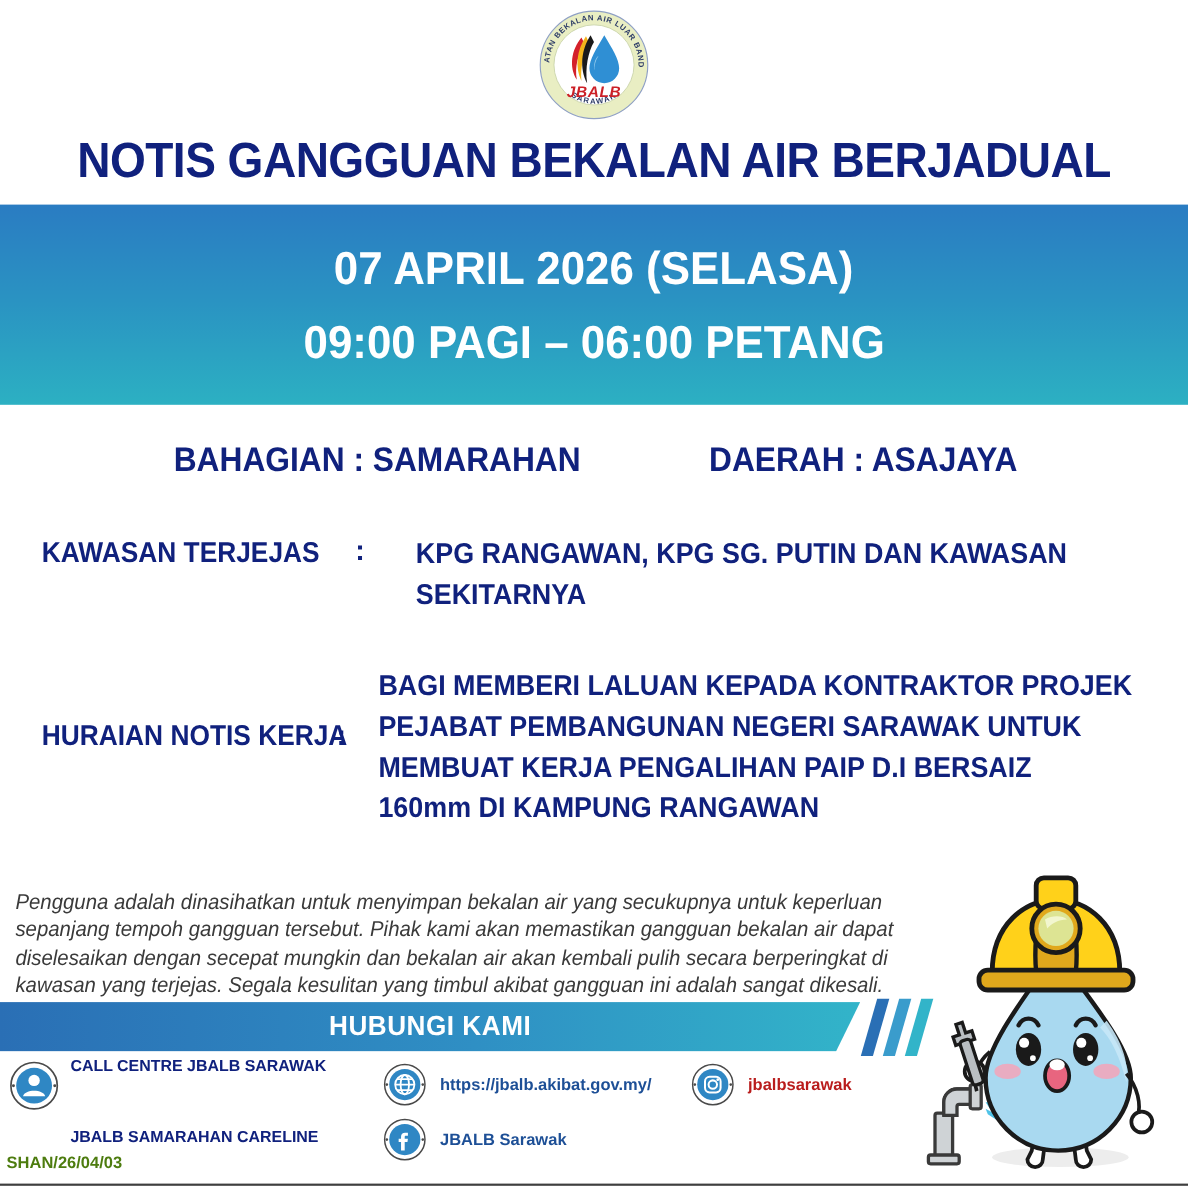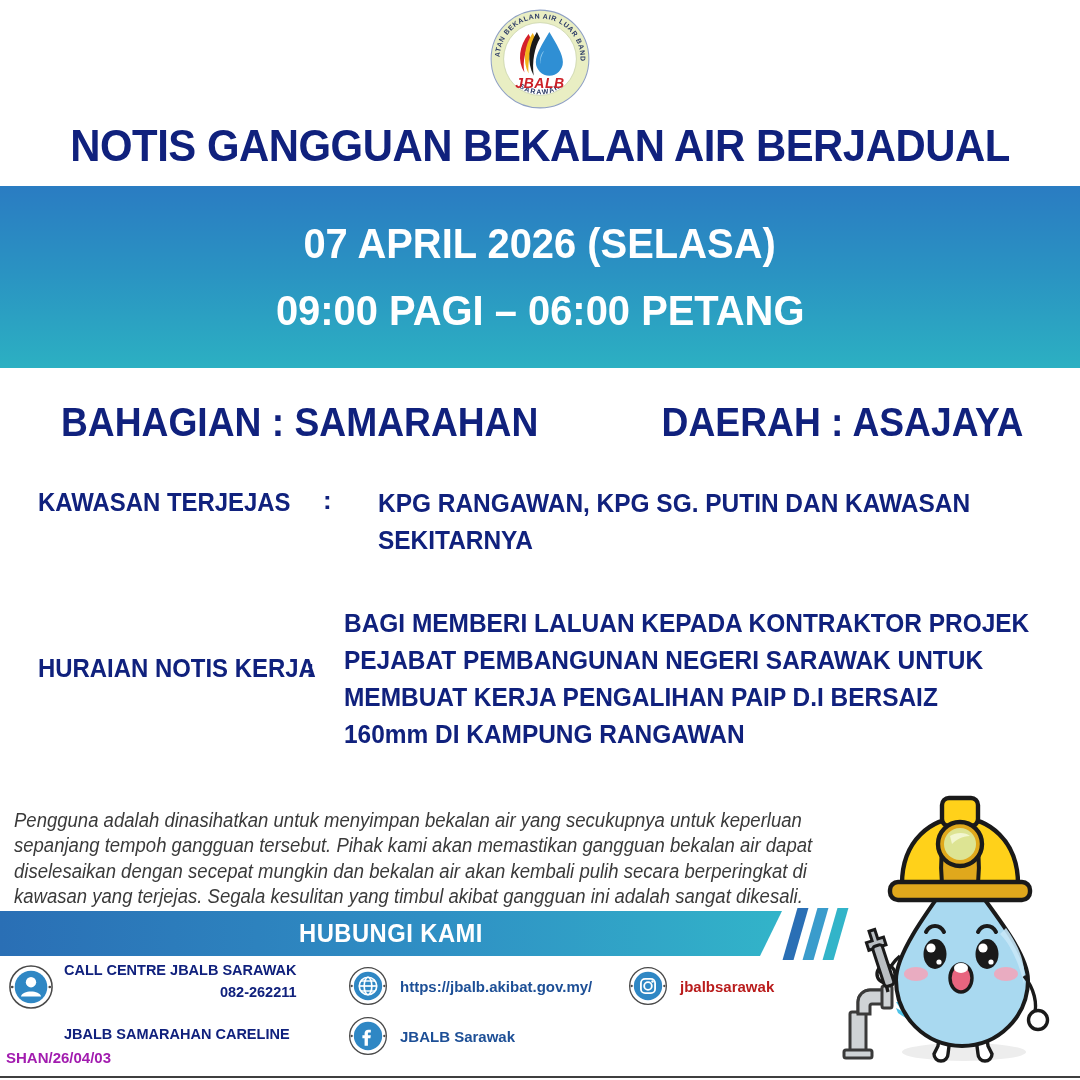--- a/index.html
+++ b/index.html
@@ -40,21 +40,21 @@
   }
   .date-line{
     color:#ffffff;font-weight:bold;font-size:42px;line-height:1.32;
     transform:scaleX(0.95);letter-spacing:0px;white-space:nowrap;
   }
 
   
   .region-row{
     position:absolute;left:0;top:400px;width:1080px;
     display:flex;justify-content:center;align-items:baseline;
-    color:#10217d;font-weight:bold;font-size:40px;
+    color:#10217d;font-weight:bold;font-size:31px;
   }
   .region-row .seg{transform:scaleX(0.93);white-space:nowrap;}
   .region-row .seg.first{margin-right:92px;}
 
   
   .info-row{position:absolute;display:flex;align-items:flex-start;color:#10217d;font-weight:bold;}
   .info-label{
     width:268px;font-size:26px;transform:scaleX(0.92);transform-origin:left center;
     white-space:nowrap;
   }
@@ -107,21 +107,21 @@
   .contact-col-mid{position:absolute;left:348px;top:966px;}
   .cmid-row{display:flex;align-items:center;margin-bottom:10px;}
   .cmid-row .sicon{width:40px;height:40px;margin-right:12px;flex:none;}
   .cmid-row .slabel{color:#1d4f96;font-weight:bold;font-size:15px;white-space:nowrap;}
 
   .contact-col-right{position:absolute;left:628px;top:966px;}
   .contact-col-right .cmid-row .slabel{color:#b91c1c;}
 
   .ref-code{
     position:absolute;left:6px;top:1049px;
-    color:#a21caf;font-weight:bold;font-size:15px;white-space:nowrap;
+    color:#4d7c0f;font-weight:bold;font-size:15px;white-space:nowrap;
   }
 
   
   .mascot{position:absolute;left:838px;top:788px;width:244px;height:292px;}
 
   .bottom-rule{position:absolute;left:0;top:1076px;width:1080px;height:2px;background:#3f3f3f;}
 </style>
 </head>
 <body>
 
@@ -205,21 +205,20 @@
       <svg class="avatar-icon" viewBox="0 0 48 48">
         <circle cx="24" cy="24" r="22" fill="#ffffff" stroke="#4a4a4a" stroke-width="1.6"></circle>
         <circle cx="24" cy="24" r="17" fill="#2f87c4"></circle>
         <circle cx="24" cy="19" r="5.4" fill="#ffffff"></circle>
         <path d="M13.5 34 C 15 27, 33 27, 34.5 34 Z" fill="#ffffff"></path>
         <circle cx="4.4" cy="24" r="1.4" fill="#4a4a4a"></circle>
         <circle cx="43.6" cy="24" r="1.4" fill="#4a4a4a"></circle>
       </svg>
       <div class="ci-text">
         <div>CALL CENTRE JBALB SARAWAK</div>
-        <div>082-262211</div>
       </div>
     </div>
     <div class="contact-item block2">
       <div class="ci-text">
         <div>JBALB SAMARAHAN CARELINE</div>
       </div>
     </div>
   </div>
 
   <div class="contact-col-mid">

